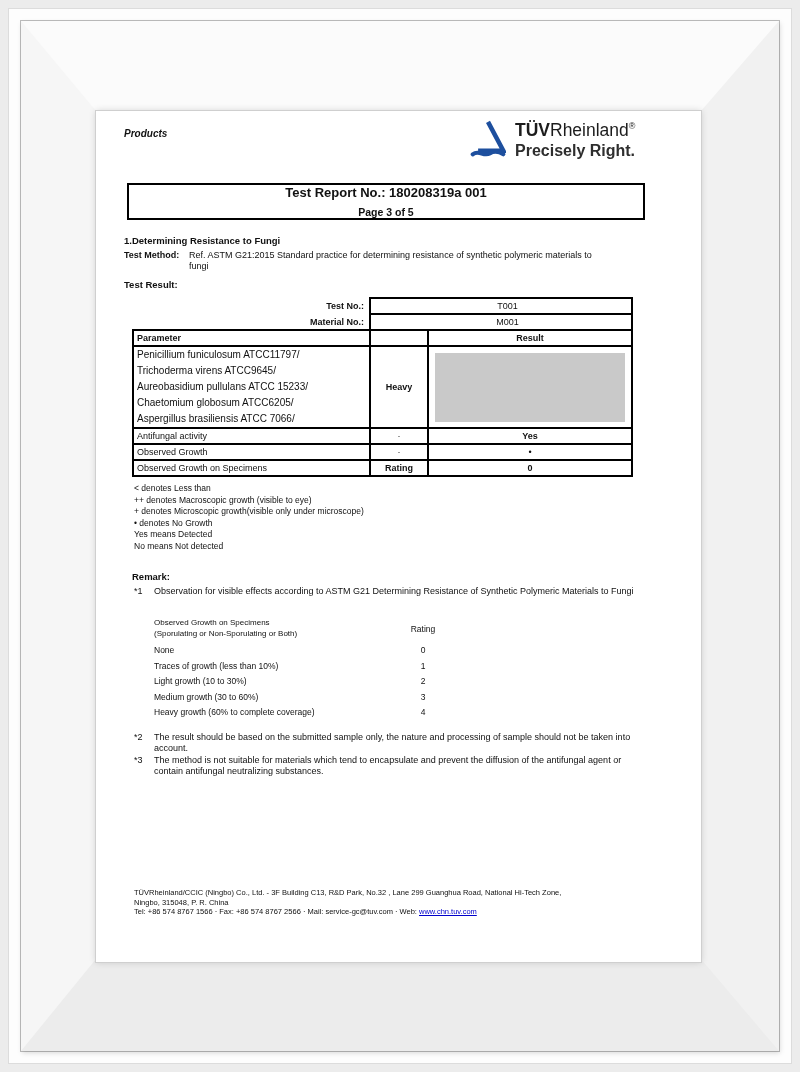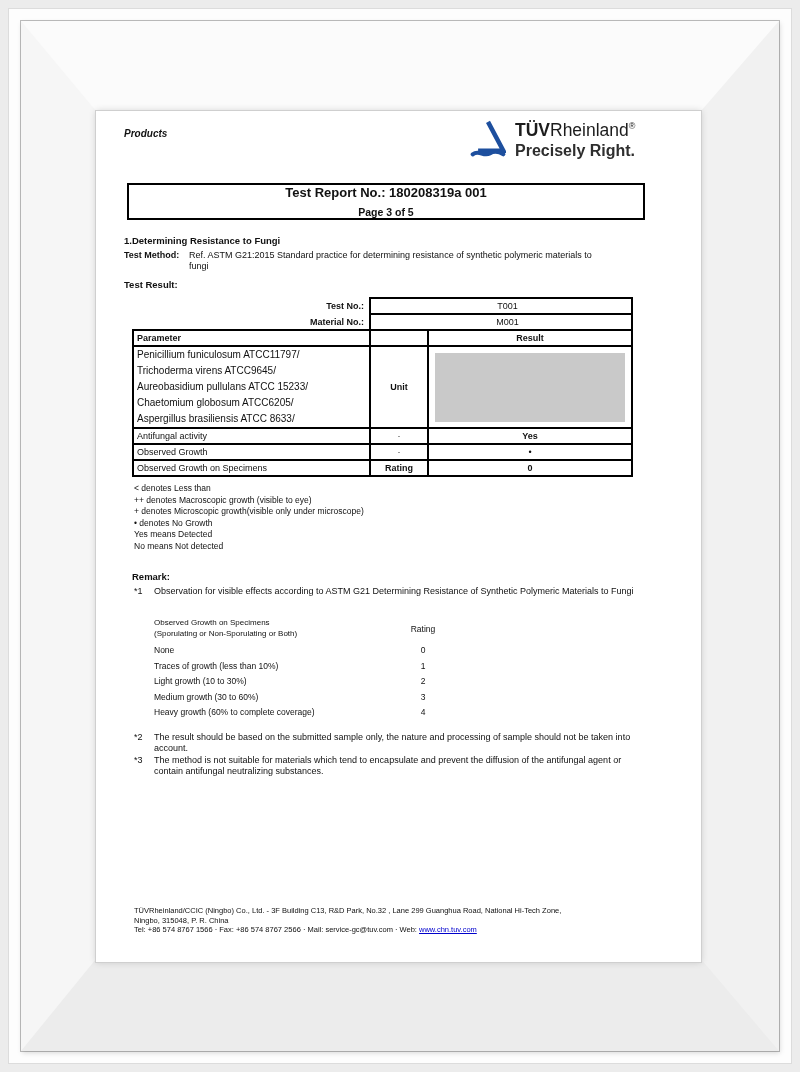--- a/index.html
+++ b/index.html
@@ -70,21 +70,21 @@
   .note1{left:38px;top:475px;}
   .note2{left:38px;top:621px;}
   .note3{left:38px;top:644px;}
   .rating-table{left:58px;top:507px;width:310px;}
   .rrow{display:flex;margin-bottom:5px;}
   .rrow .rc1{width:230px;font-size:8.5px;line-height:10.5px;}
   .rrow .rc2{width:78px;font-size:8.5px;text-align:center;}
   .rrow.rhdr{align-items:center;margin-bottom:6px;}
   .rrow.rhdr .rc1{font-size:8px;}
   
-  .footer{left:38px;top:795px;width:545px;font-size:7.5px;line-height:9.5px;color:#101010;}
+  .footer{left:38px;top:777px;width:545px;font-size:7.5px;line-height:9.5px;color:#101010;}
   .footer a{color:#0000cc;text-decoration:underline;}
 </style>
 </head>
 <body>
 
 <div class="frame-outer"></div>
 <div class="frame-line"></div>
 <div class="frame-face"></div>
 
 <div class="paper">
@@ -136,23 +136,23 @@
         <td class="b">Parameter</td>
         <td></td>
         <td class="ctr b">Result</td>
       </tr>
       <tr>
         <td class="fungi">
           <div>Penicillium funiculosum ATCC11797/</div>
           <div>Trichoderma virens ATCC9645/</div>
           <div>Aureobasidium pullulans ATCC 15233/</div>
           <div>Chaetomium globosum ATCC6205/</div>
-          <div>Aspergillus brasiliensis ATCC 8633/</div>
+          <div>Aspergillus brasiliensis ATCC 7066/</div>
         </td>
-        <td class="ctr b">Unit</td>
+        <td class="ctr b">Heavy</td>
         <td class="rescell">
               <div class="redact"></div>
             </td>
       </tr>
       <tr>
         <td>Antifungal activity</td>
         <td class="ctr">·</td>
         <td class="ctr b">Yes</td>
       </tr>
       <tr>

